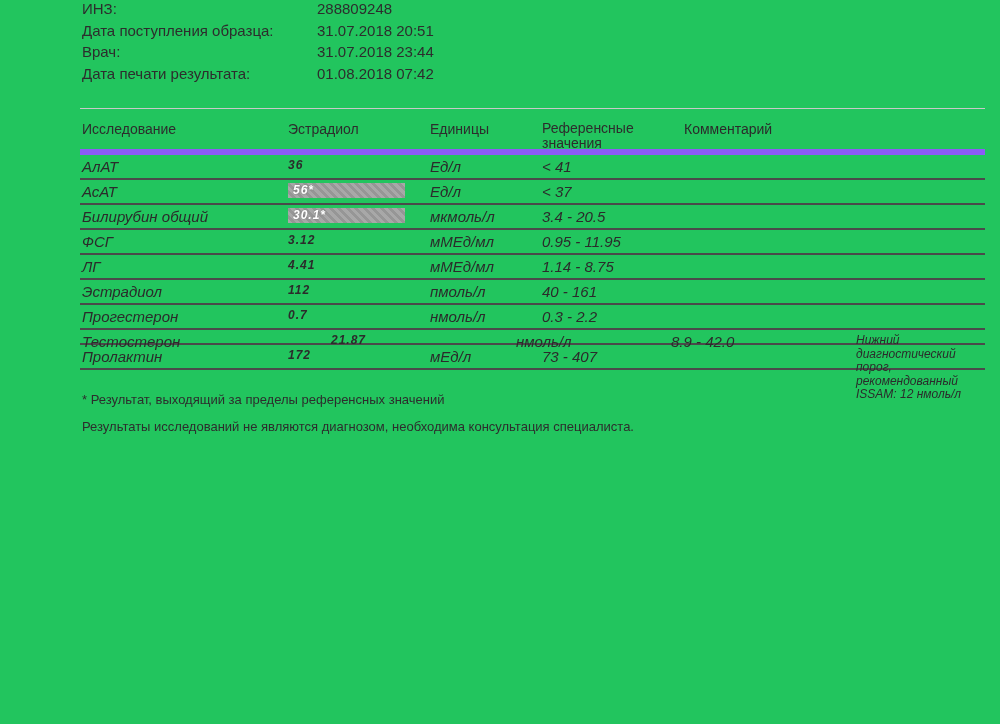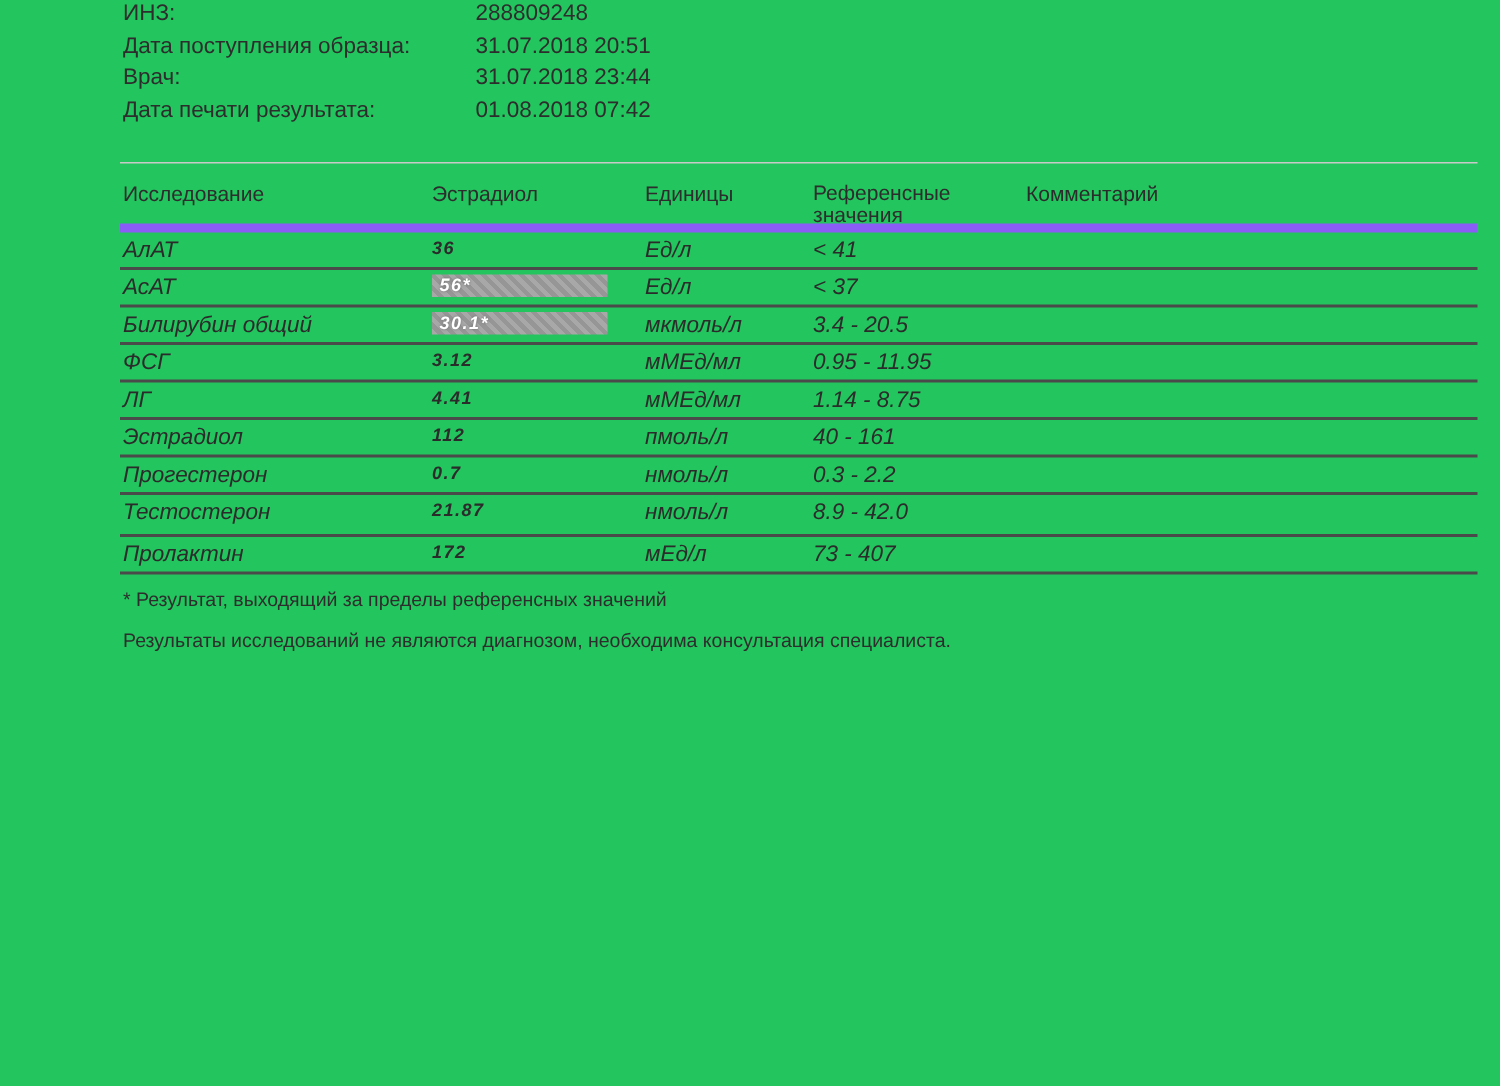--- a/index.html
+++ b/index.html
@@ -28,21 +28,21 @@
     padding:12px 0 0 2px;
     border-bottom:6px solid #8b5cf6;
     font-size:14px;color:#2d2d2d;
   }
   .trow{
     display:flex;height:25px;box-sizing:border-box;
     padding:3px 0 0 2px;
     border-bottom:2px solid #4a4a4a;
     font-size:15px;color:#2b2b2b;font-style:italic;
   }
-  .trow.tall{height:28px;}
+  .trow.tall{height:15px;gap:43px;}
   .c-test{width:206px;flex:none;}
   .c-result{width:142px;flex:none;font-weight:bold;font-size:12px;letter-spacing:1px;}
   .c-units{width:112px;flex:none;}
   .c-ref{width:142px;flex:none;}
   .c-comment{flex:1;font-size:12px;line-height:13.5px;color:#2b2b2b;padding-top:1px;}
   .thead .c-result{font-weight:normal;font-size:14px;letter-spacing:0;}
   .thead .c-ref{line-height:15px;}
 
   
   .hl{
@@ -147,20 +147,21 @@
       <span class="c-units">нмоль/л</span>
       <span class="c-ref">0.3 - 2.2</span>
       <span class="c-comment"></span>
     </div>
 
     <div class="trow tall">
       <span class="c-test">Тестостерон</span>
       <span class="c-result"><span>21.87</span></span>
       <span class="c-units">нмоль/л</span>
       <span class="c-ref">8.9 - 42.0</span>
+      <span class="c-comment">Нижний диагностический порог, рекомендованный ISSAM: 12 нмоль/л</span>
     </div>
 
     <div class="trow">
       <span class="c-test">Пролактин</span>
       <span class="c-result"><span>172</span></span>
       <span class="c-units">мЕд/л</span>
       <span class="c-ref">73 - 407</span>
       <span class="c-comment"></span>
     </div>
   </div>

